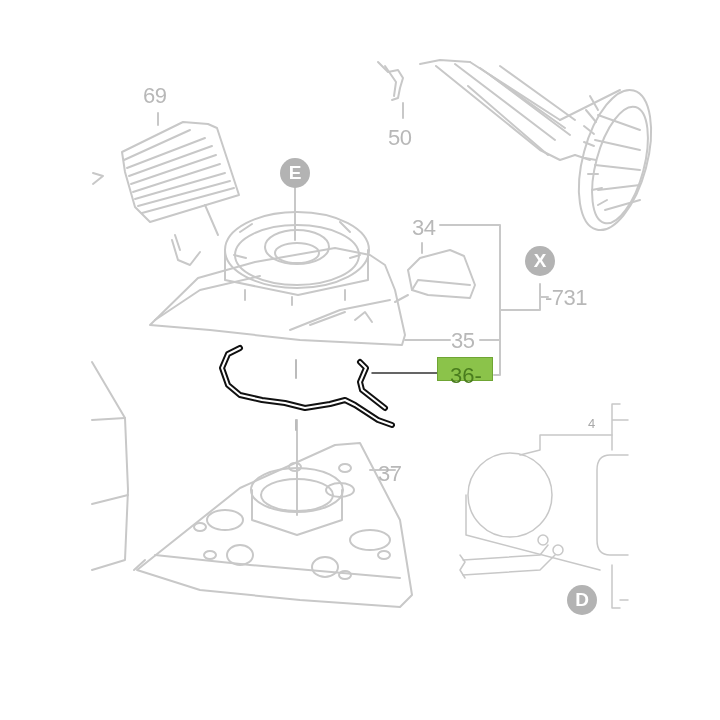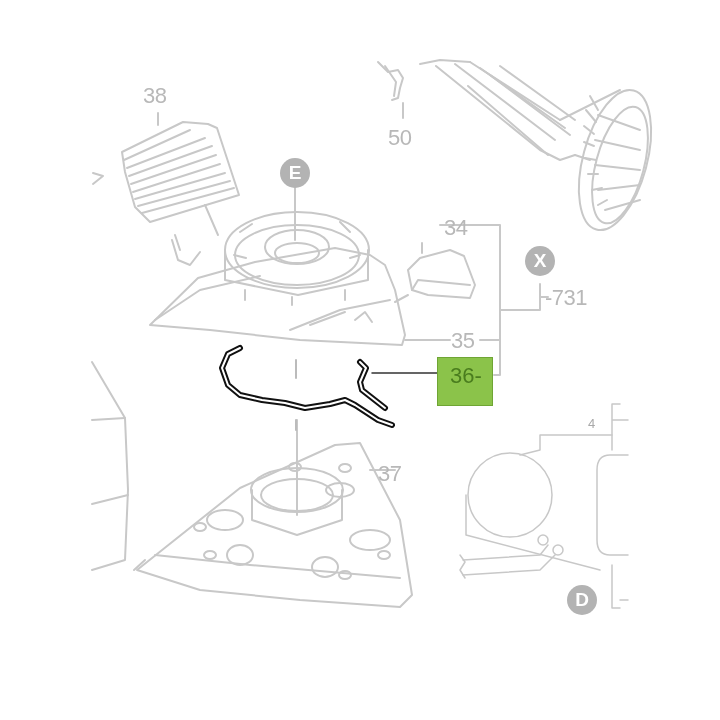--- a/index.html
+++ b/index.html
@@ -5,21 +5,21 @@
   html, body { margin: 0; padding: 0; background: #ffffff; }
   body { width: 720px; height: 720px; position: relative; overflow: hidden;
          font-family: "Liberation Sans", sans-serif; }
   #canvas { position: absolute; left: 0; top: 0; width: 720px; height: 720px; }
   .lbl { position: absolute; font-family: "Liberation Sans", sans-serif;
          color: #b8b8b8; font-size: 22px; line-height: 22px; letter-spacing: -0.5px; }
   .lbl.small { font-size: 13px; line-height: 13px; color: #a9a9a9; }
   .circ { position: absolute; width: 30px; height: 30px; border-radius: 50%;
           background: #b3b3b3; color: #ffffff; font-weight: bold; font-size: 19px;
           line-height: 30px; text-align: center; }
-  .hl { position: absolute; left: 437px; top: 357px; width: 56px; height: 49px;
+  .hl { position: absolute; left: 437px; top: 357px; width: 56px; height: 24px;
         background: #8bc34a; border: 1px solid #6fa534; box-sizing: border-box;
         color: #4a7d1e; font-size: 22px; line-height: 36px; text-align: left;
         padding-left: 12px; }
 </style>
 </head>
 <body>
 
 <svg id="canvas" viewBox="0 0 720 720" xmlns="http://www.w3.org/2000/svg">
   <g fill="none" stroke="#c8c8c8" stroke-width="2" stroke-linejoin="round" stroke-linecap="round">
 
@@ -137,23 +137,23 @@
 
   <g fill="none" stroke-linecap="round" stroke-linejoin="round">
     <path d="M240,348 L228,354 L222,368 L228,385 L240,395 L262,400 L285,403 L305,408 L330,404 L345,400 L355,405 L378,420 L392,425 M360,362 L366,368 L360,382 L362,390 L385,408" stroke="#111" stroke-width="6"></path>
     <path d="M240,348 L228,354 L222,368 L228,385 L240,395 L262,400 L285,403 L305,408 L330,404 L345,400 L355,405 L378,420 L392,425 M360,362 L366,368 L360,382 L362,390 L385,408" stroke="#fff" stroke-width="2"></path>
     <path d="M372,373 L437,373" stroke="#333" stroke-width="1.5"></path>
     <path d="M296,360 L296,378" stroke="#bbb" stroke-width="2"></path>
     <path d="M296,420 L296,430" stroke="#bbb" stroke-width="2"></path>
   </g>
 </svg>
 
-<div class="lbl" style="left:143px;top:85px;">38</div>
+<div class="lbl" style="left:143px;top:85px;">69</div>
 <div class="lbl" style="left:388px;top:127px;">50</div>
-<div class="lbl" style="left:412px;top:217px;margin-left:32px;">34</div>
+<div class="lbl" style="left:412px;top:217px;">34</div>
 <div class="lbl" style="left:545px;top:287px;">-731</div>
 <div class="lbl" style="left:451px;top:330px;">35</div>
 <div class="lbl" style="left:378px;top:463px;">37</div>
 <div class="lbl small" style="left:588px;top:417px;">4</div>
 
 <div class="hl">36-</div>
 
 <div class="circ" style="left:280px;top:158px;">E</div>
 <div class="circ" style="left:525px;top:246px;">X</div>
 <div class="circ" style="left:567px;top:585px;">D</div>

